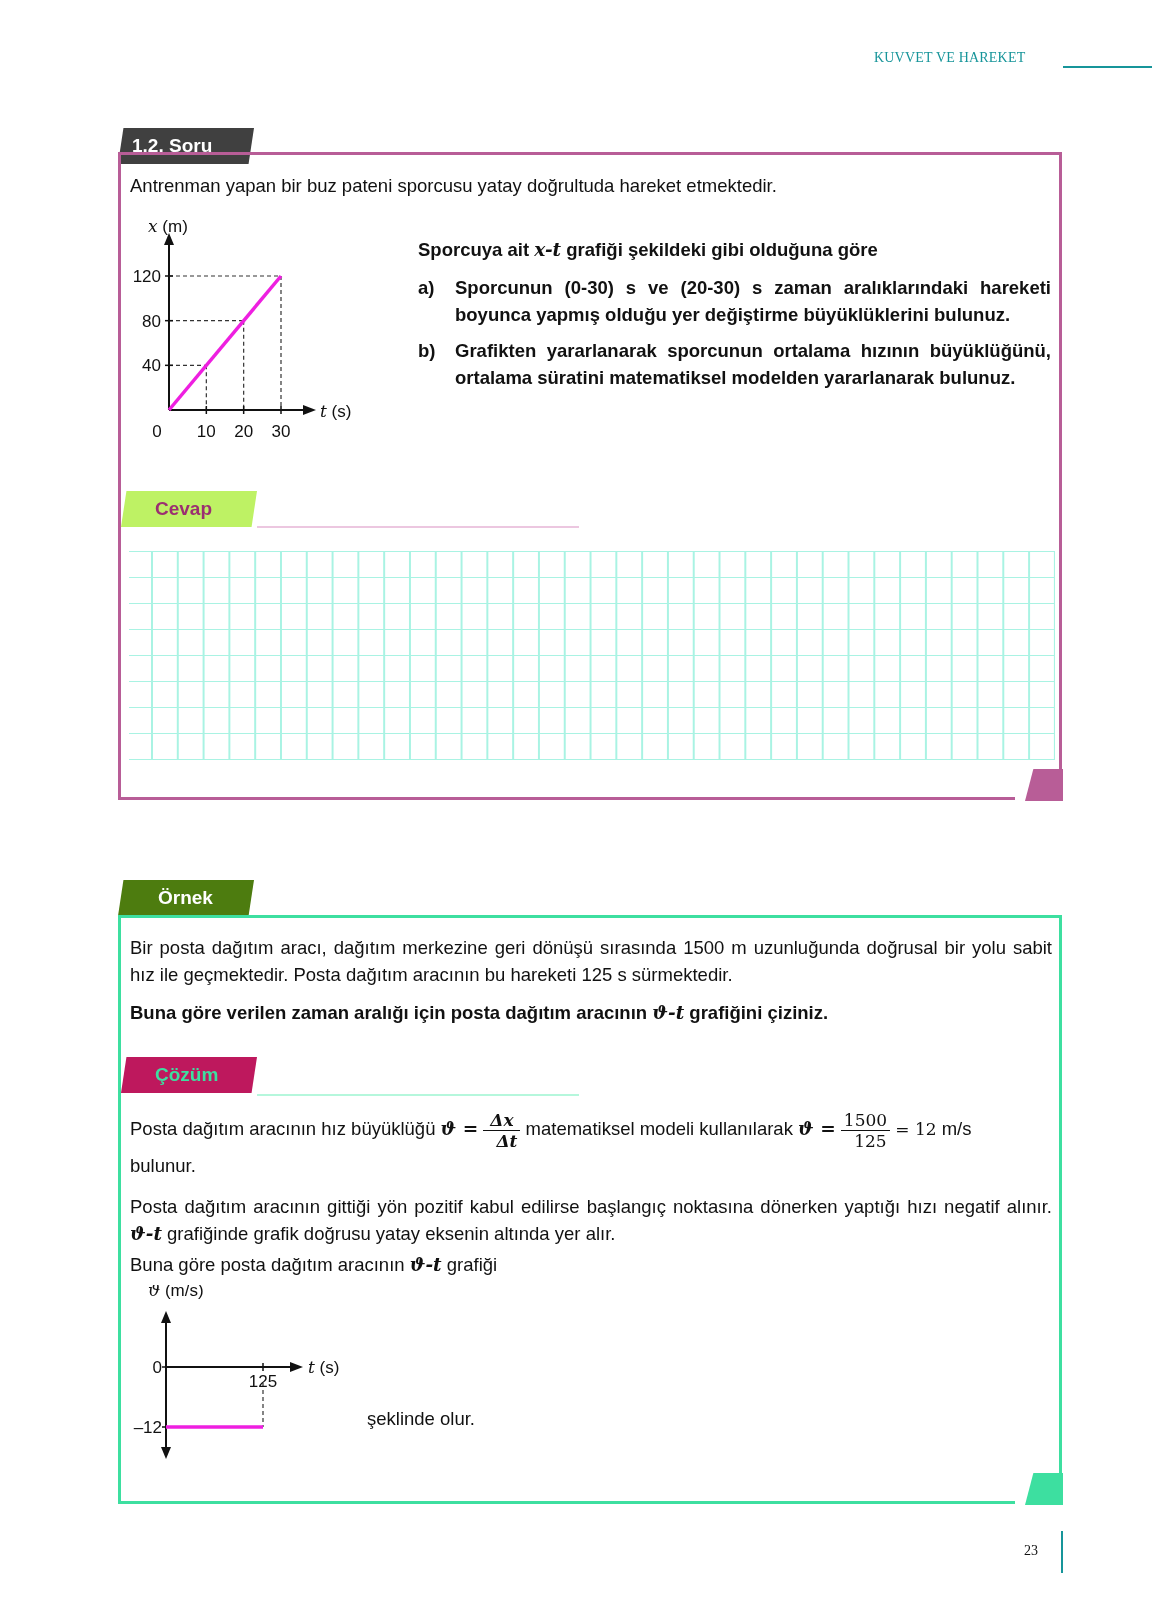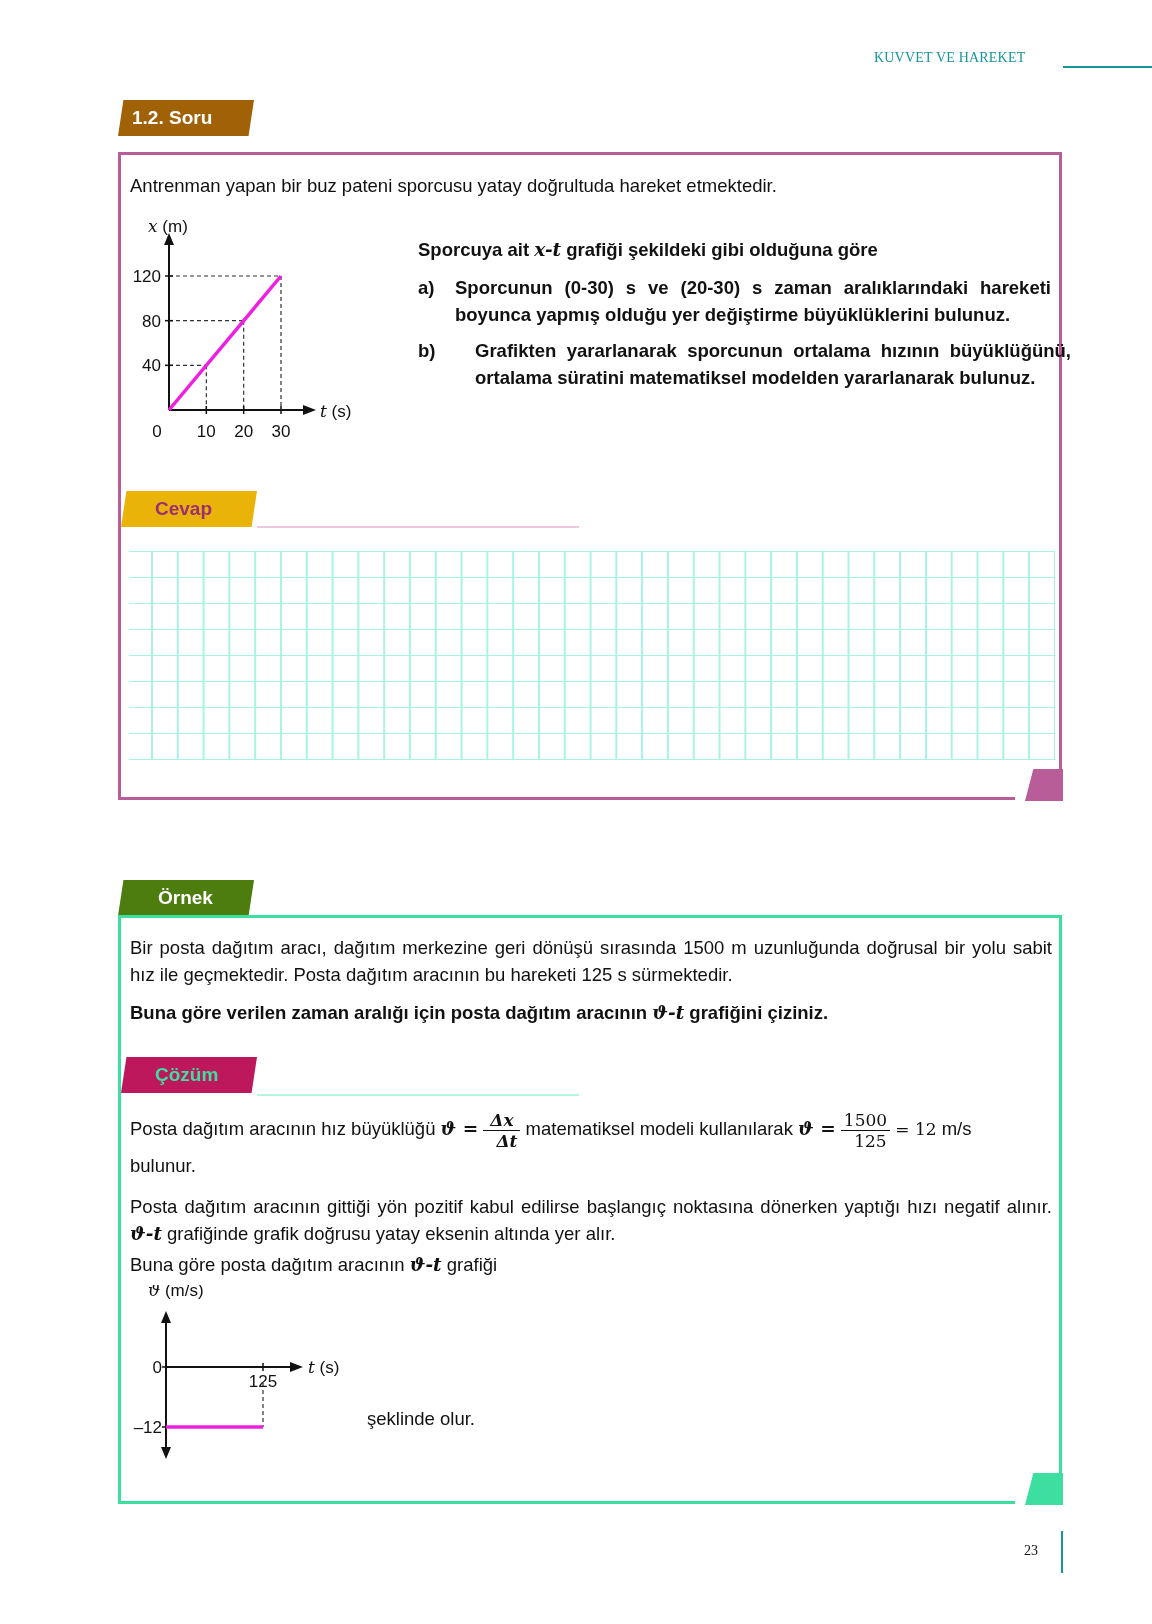--- a/index.html
+++ b/index.html
@@ -16,41 +16,41 @@
     letter-spacing: 0.2px;
   }
   .header-rule { position: absolute; left: 1063px; top: 66px; width: 89px; height: 2px; background: #17959a; }
 
   
   .tab {
     position: absolute; height: 36px; color: #fff; font-weight: bold; font-size: 19px;
     line-height: 36px; padding-left: 14px; box-sizing: border-box;
     clip-path: polygon(4% 0, 100% 0, 96% 100%, 0 100%);
   }
-  .soru-tab { left: 118px; top: 100px; width: 136px; background: #a16207; }
+  .soru-tab { left: 118px; top: 128px; width: 136px; background: #404040; }
   .soru-box {
     position: absolute; left: 118px; top: 152px; width: 944px; height: 648px;
     border-left: 3px solid #b85d97; border-top: 3px solid #b85d97; border-right: 3px solid #b85d97;
     box-sizing: border-box;
   }
   .soru-bottom { position: absolute; left: 118px; top: 797px; width: 897px; height: 3px; background: #b85d97; }
   .soru-corner {
     position: absolute; left: 1025px; top: 769px; width: 38px; height: 32px; background: #b85d97;
     clip-path: polygon(22% 0, 100% 0, 100% 100%, 0 100%);
   }
 
   .body-text { position: absolute; font-size: 18.5px; line-height: 27px; color: #111; }
   .bold { font-weight: bold; }
   .mathi { font-family: "DejaVu Serif", serif; font-style: italic; font-weight: bold; }
 
   .sub-tab {
     position: absolute; height: 36px; font-weight: bold; font-size: 19px; line-height: 36px;
     padding-left: 34px; box-sizing: border-box; clip-path: polygon(4% 0, 100% 0, 96% 100%, 0 100%);
   }
-  .cevap-tab { left: 121px; top: 491px; width: 136px; background: #eab308; color: #9b2f71; }
+  .cevap-tab { left: 121px; top: 491px; width: 136px; background: #bef264; color: #9b2f71; }
   .cevap-rule { position: absolute; left: 257px; top: 526px; width: 322px; height: 2px; background: #ecc7e0; }
 
   .grid {
     position: absolute; left: 129px; top: 551px; width: 926px; height: 208px;
     background-image:
       linear-gradient(to right, #a9f3e3 1.5px, transparent 1.5px),
       linear-gradient(to bottom, #a9f3e3 1.5px, transparent 1.5px);
     background-size: 25.8px 100%, 100% 26px;
     background-position: 22px 0, 0 0;
     border-bottom: 1.5px solid #a9f3e3;
@@ -125,21 +125,21 @@
     </g>
 </svg>
 
 <div class="body-text bold" style="left:418px; top:236px;">
   <span>Sporcuya ait </span><span class="mathi">x-t</span><span> grafiği şekildeki gibi olduğuna göre</span>
 </div>
 
 <div class="body-text bold" style="left:418px; top:274px; width:32px;">a)</div>
 <div class="body-text bold" style="left:455px; top:274px; width:596px; text-align:justify;">Sporcunun (0-30) s ve (20-30) s zaman aralıklarındaki hareketi boyunca yapmış olduğu yer değiştirme büyüklüklerini bulunuz.</div>
 <div class="body-text bold" style="left:418px; top:337px; width:32px;">b)</div>
-<div class="body-text bold" style="left:475px; top:337px; width:596px; text-align:justify;">Grafikten yararlanarak sporcunun ortalama hızının büyüklüğünü, ortalama süratini matematiksel modelden yararlanarak bulunuz.</div>
+<div class="body-text bold" style="left:455px; top:337px; width:596px; text-align:justify;">Grafikten yararlanarak sporcunun ortalama hızının büyüklüğünü, ortalama süratini matematiksel modelden yararlanarak bulunuz.</div>
 
 <div class="sub-tab cevap-tab">Cevap</div>
 <div class="cevap-rule"></div>
 <div class="grid"></div>
 
 <div class="tab ornek-tab">Örnek</div>
 <div class="ornek-box"></div>
 <div class="ornek-bottom"></div>
 <div class="ornek-corner"></div>
 

